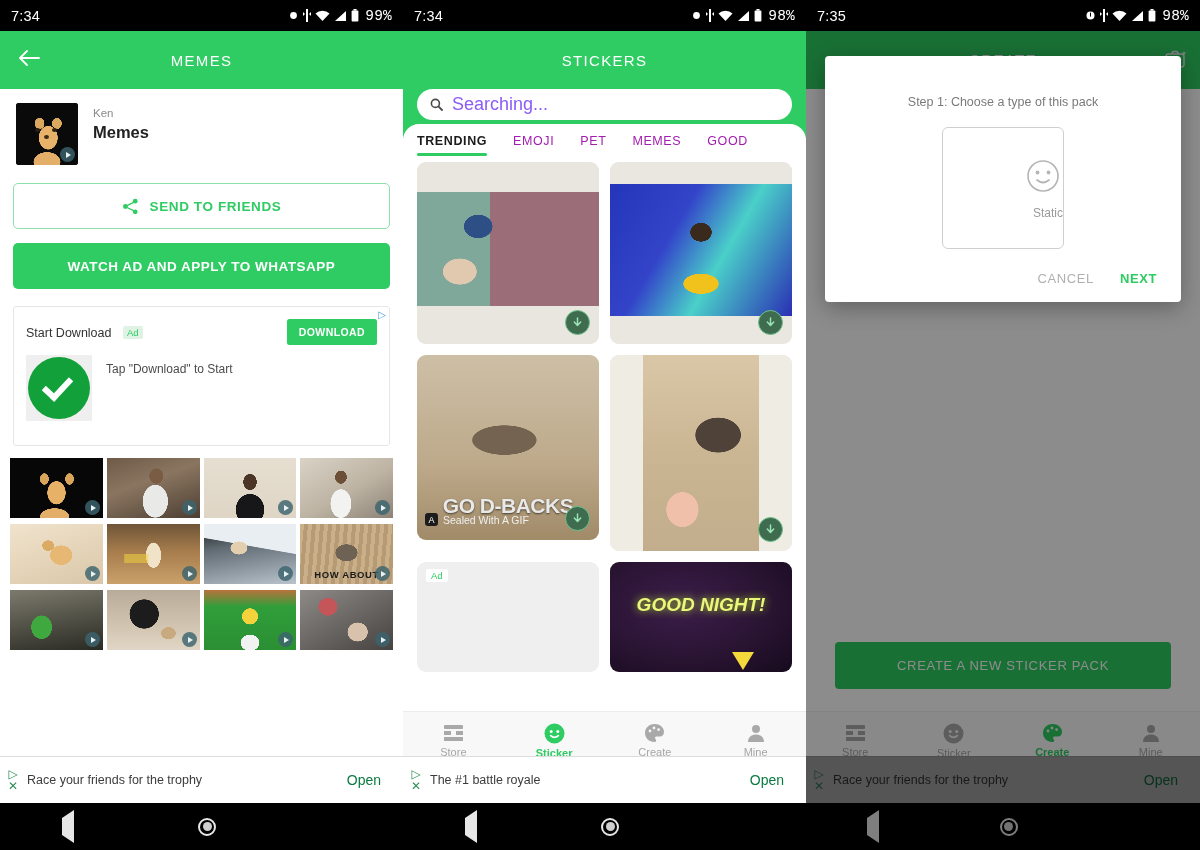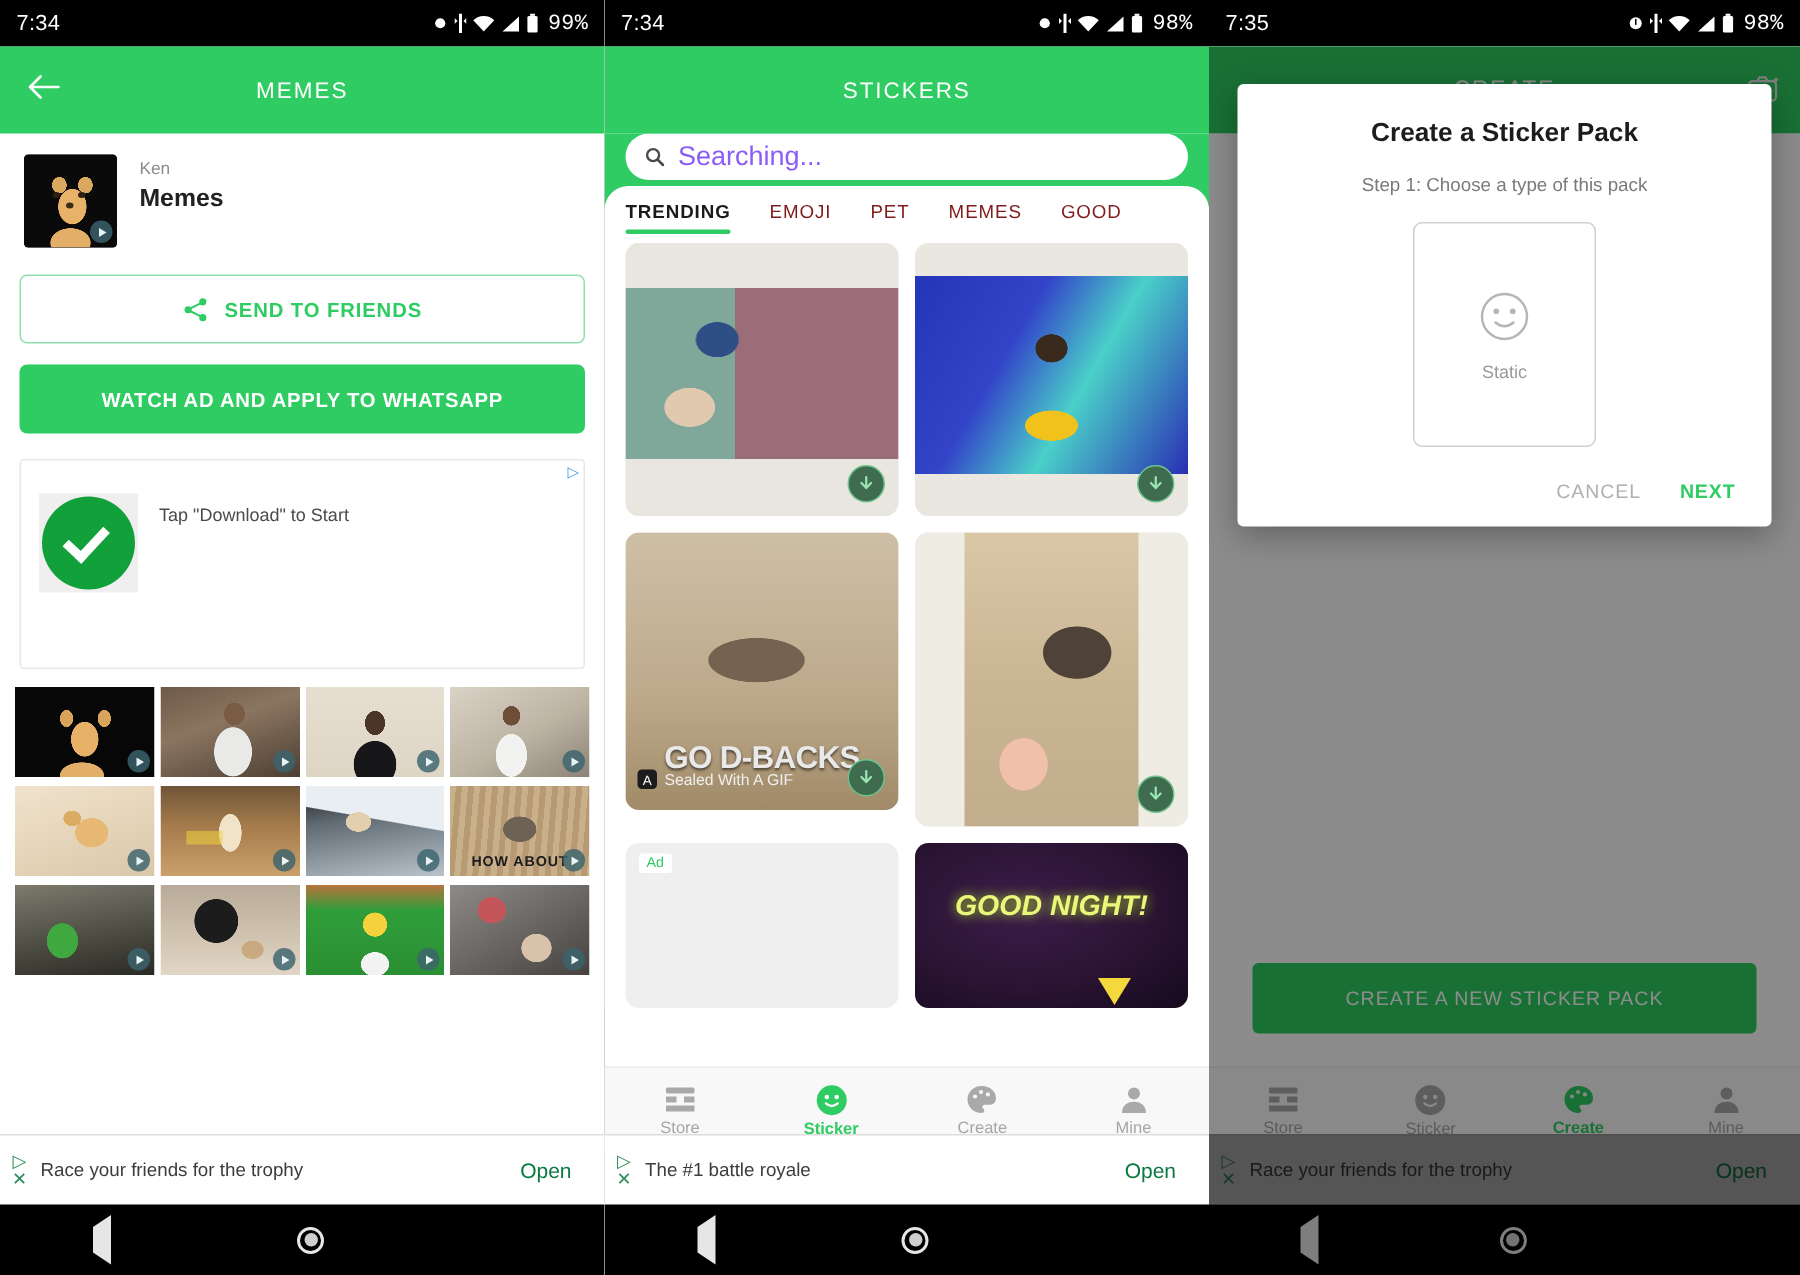--- a/index.html
+++ b/index.html
@@ -112,21 +112,21 @@
 
   
   .p2-green{ background:#2ECC62; padding:0 14px 18px 14px; }
   .searchbar{
     height:31px; background:#fff; border-radius:17px; display:flex; align-items:center;
     padding:0 13px; gap:9px; cursor:text;
   }
   .searchbar .ph{ font-size:18px; color:#8b5cf6; }
   .tabsheet{ background:#fff; border-radius:16px 16px 0 0; margin-top:-14px; position:relative; }
   .tabs{ display:flex; padding:10px 14px 0 14px; gap:26px; }
-  .tab{ font-size:12.5px; letter-spacing:.6px; color:#7f1d1d; padding-bottom:10px; position:relative; cursor:pointer; }
+  .tab{ font-size:12.5px; letter-spacing:.6px; color:#a21caf; padding-bottom:10px; position:relative; cursor:pointer; }
   .tab.active{ color:#1b1b1b; font-weight:700; }
   .tab.active:after{
     content:""; position:absolute; left:0; right:0; bottom:2px; height:3px;
     background:#2ECC62; border-radius:2px;
   }
   .sgrid{ display:grid; grid-template-columns:1fr 1fr; gap:11px; padding:4px 14px 0 14px; }
   .scard{ position:relative; border-radius:9px; overflow:hidden; background:#eceae4; }
   .scard .ph-img{ position:absolute; inset:0; }
   .dl-badge{
     position:absolute; right:9px; bottom:9px; width:25px; height:25px; border-radius:50%;
@@ -165,22 +165,22 @@
     display:flex; align-items:center; border-top:1px solid #eee;
   }
   .dialog{
     position:absolute; z-index:10; left:19px; right:19px; top:25px; background:#fff;
     border-radius:4px; padding:22px 18px 10px 18px; box-shadow:0 6px 22px rgba(0,0,0,.3);
   }
   .dlg-title{ text-align:center; font-size:17.5px; font-weight:700; color:#1c1c1c; }
   .dlg-sub{ text-align:center; font-size:12.5px; color:#7a7a7a; margin-top:17px; }
   .dlg-opts{ display:flex; gap:24px; justify-content:center; margin-top:18px; }
   .opt{
-    width:122px; height:150px; border:1.3px solid #cfcfcf; border-radius:6px;
-    display:flex; flex-direction:column; align-items:center; justify-content:center; gap:10px;
+    width:122px; height:122px; border:1.3px solid #cfcfcf; border-radius:6px;
+    display:flex; flex-direction:column; align-items:flex-end; justify-content:center; gap:10px;
     cursor:pointer;
   }
   .opt.sel{ border-color:#2ECC62; border-width:1.6px; }
   .opt .lab{ font-size:12px; color:#9a9a9a; }
   .opt.sel .lab{ color:#2ECC62; }
   .dlg-actions{ display:flex; justify-content:flex-end; gap:26px; padding:22px 6px 6px 0;align-items:center; }
   .act{ font-size:13px; letter-spacing:.6px; cursor:pointer; }
   .act.cancel{ color:#b0b0b0; }
   .act.next{ color:#2ECC62; font-weight:700; }
 
@@ -263,20 +263,27 @@
         </svg>
         <span>SEND TO FRIENDS</span>
       </div>
 
       <div class="btn-filled">
         <span>WATCH AD AND APPLY TO WHATSAPP</span>
       </div>
 
       <div class="adcard">
         <span class="adchoice">▷</span>
+        <div class="ad-row1">
+          <div>
+            <span class="ad-title">Start Download</span>
+            <span class="ad-badge">Ad</span>
+          </div>
+          <div class="ad-dl">DOWNLOAD</div>
+        </div>
         <div class="ad-row2">
           <div class="ad-icon">
             <div class="ad-circle"></div>
           </div>
           <div class="ad-sub">Tap "Download" to Start</div>
         </div>
       </div>
 
       <div class="grid">
         <div class="gcell">
@@ -609,21 +616,20 @@
                 <path d="M2 19 C2 13.6 6 11.5 10 11.5 C14 11.5 18 13.6 18 19 Z" fill="#a9a9a9"></path>
               </svg>
             <span class="lab">Mine</span>
           </span>
         </div>
       </div>
 
       <div class="p3-dim"></div>
 
       <div class="dialog">
-        <div class="dlg-title">Create a Sticker Pack</div>
         <div class="dlg-sub">Step 1: Choose a type of this pack</div>
         <div class="dlg-opts">
           <div class="opt">
             <svg width="40" height="40" viewBox="0 0 40 40">
               <circle cx="20" cy="20" r="15" stroke="#b5b5b5" stroke-width="1.6" fill="none"></circle>
               <circle cx="14.5" cy="16.5" r="1.9" fill="#b5b5b5"></circle>
                 <circle cx="25.5" cy="16.5" r="1.9" fill="#b5b5b5"></circle>
               <path d="M14 24 Q20 29 26 24" stroke="#b5b5b5" stroke-width="1.7" fill="none" stroke-linecap="round"></path>
             </svg>
             <span class="lab">Static</span>

